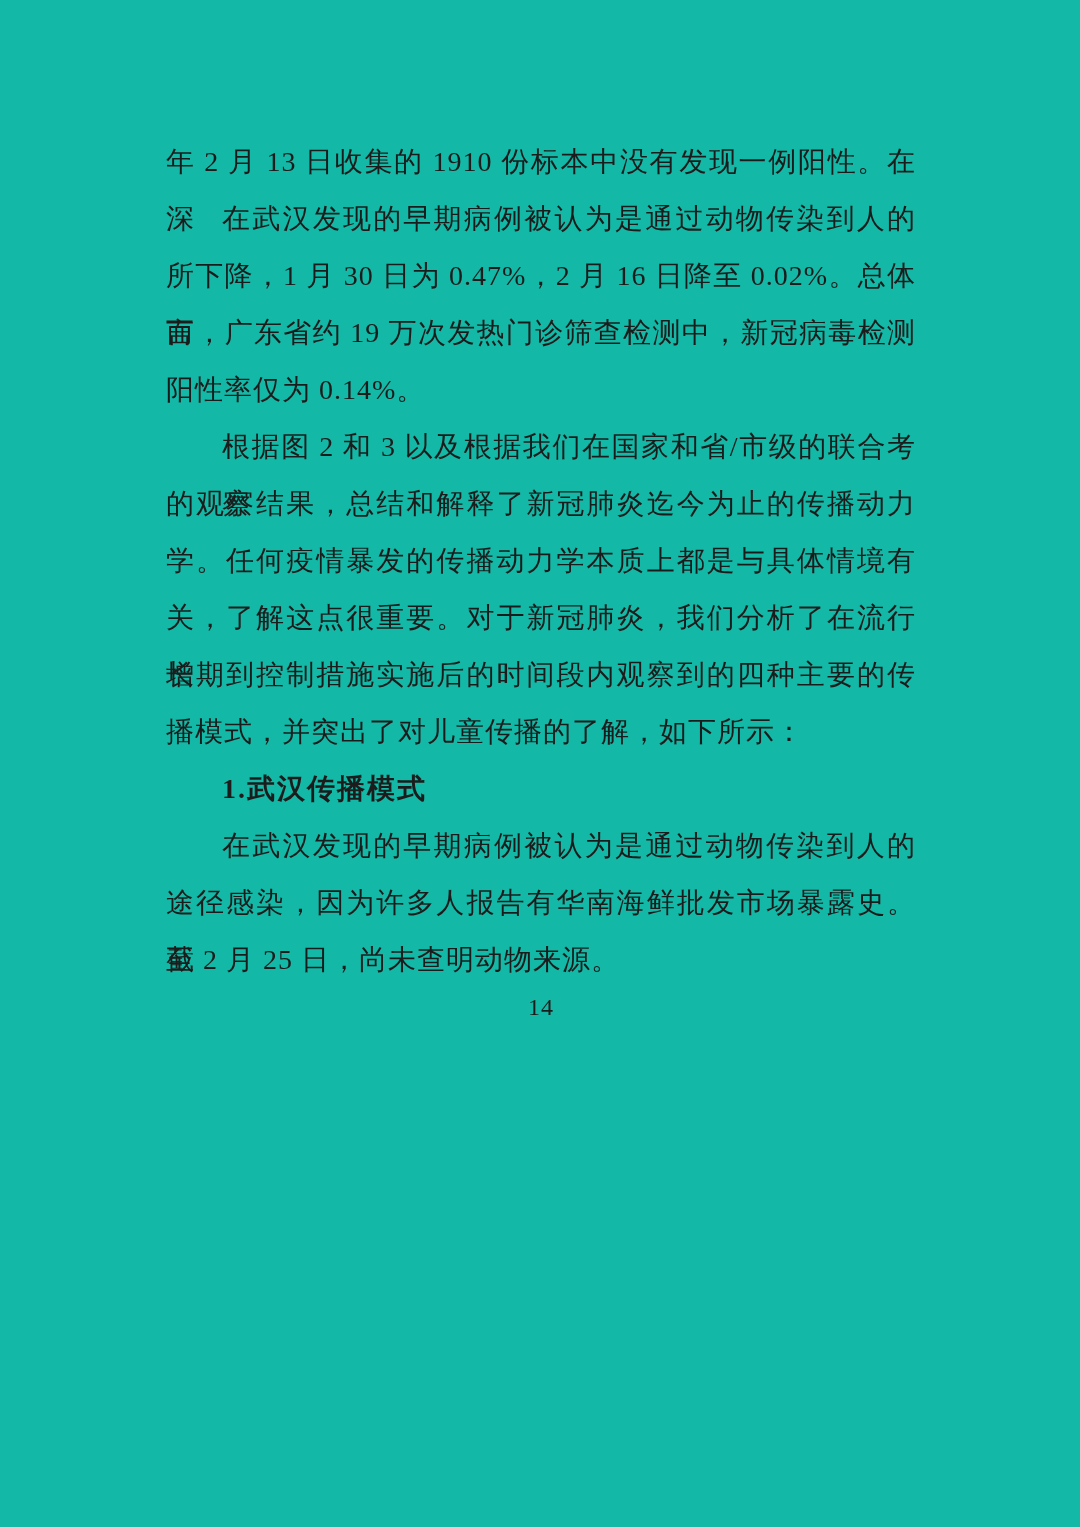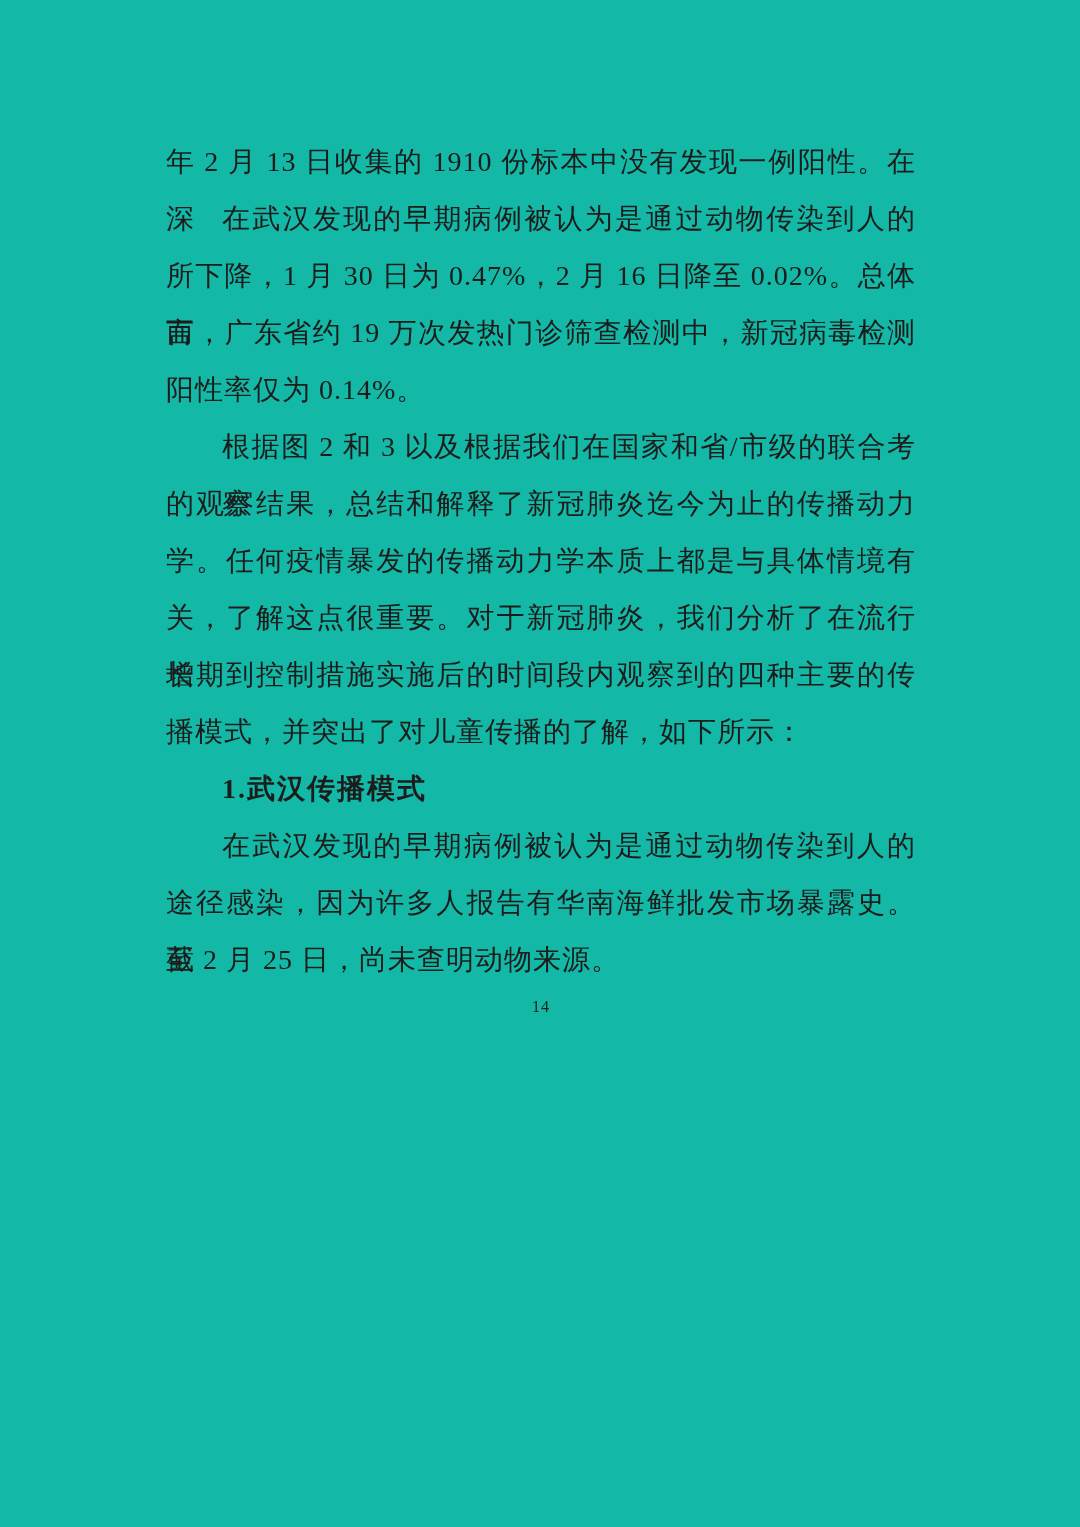--- a/index.html
+++ b/index.html
@@ -44,21 +44,21 @@
     padding-left: 56px;
   }
   .heading {
     font-weight: 700;
     letter-spacing: 2px;
   }
   .page-number {
     margin-top: 5px;
     height: 28px;
     line-height: 28px;
-    font-size: 16px;
+    font-size: 24px;
     letter-spacing: 1px;
     text-align: center;
   }
 </style>
 </head>
 <body>
 
 <div class="page">
   <div class="text-col">
 

